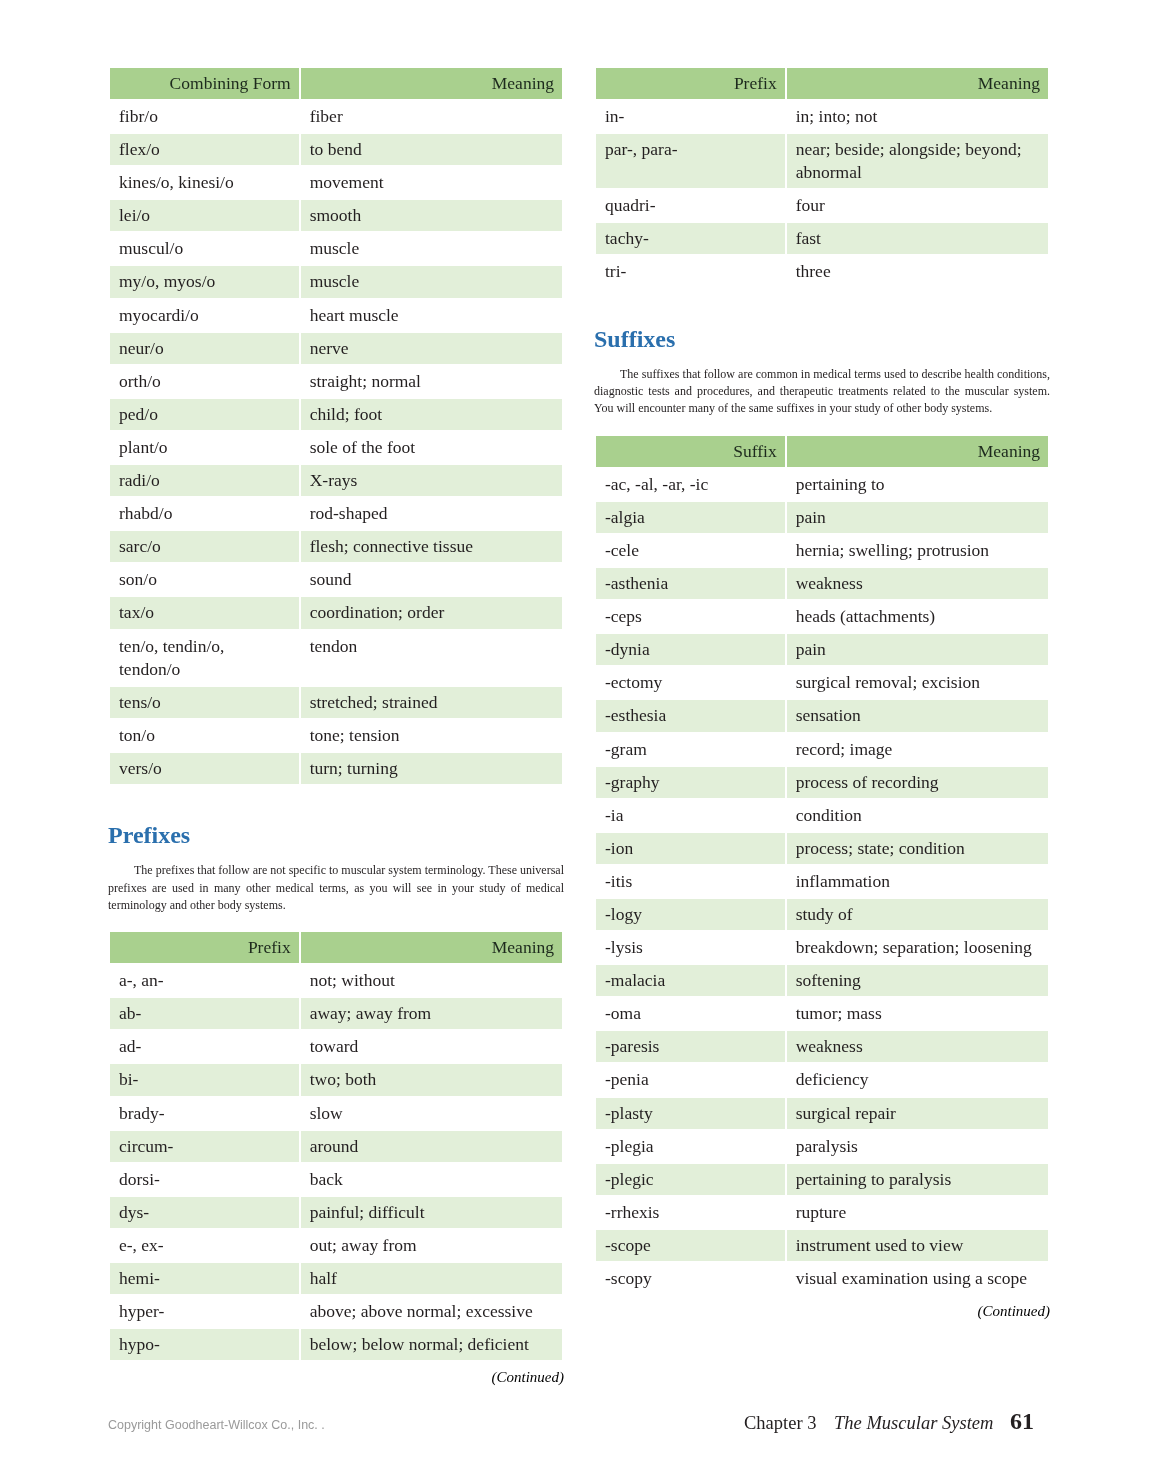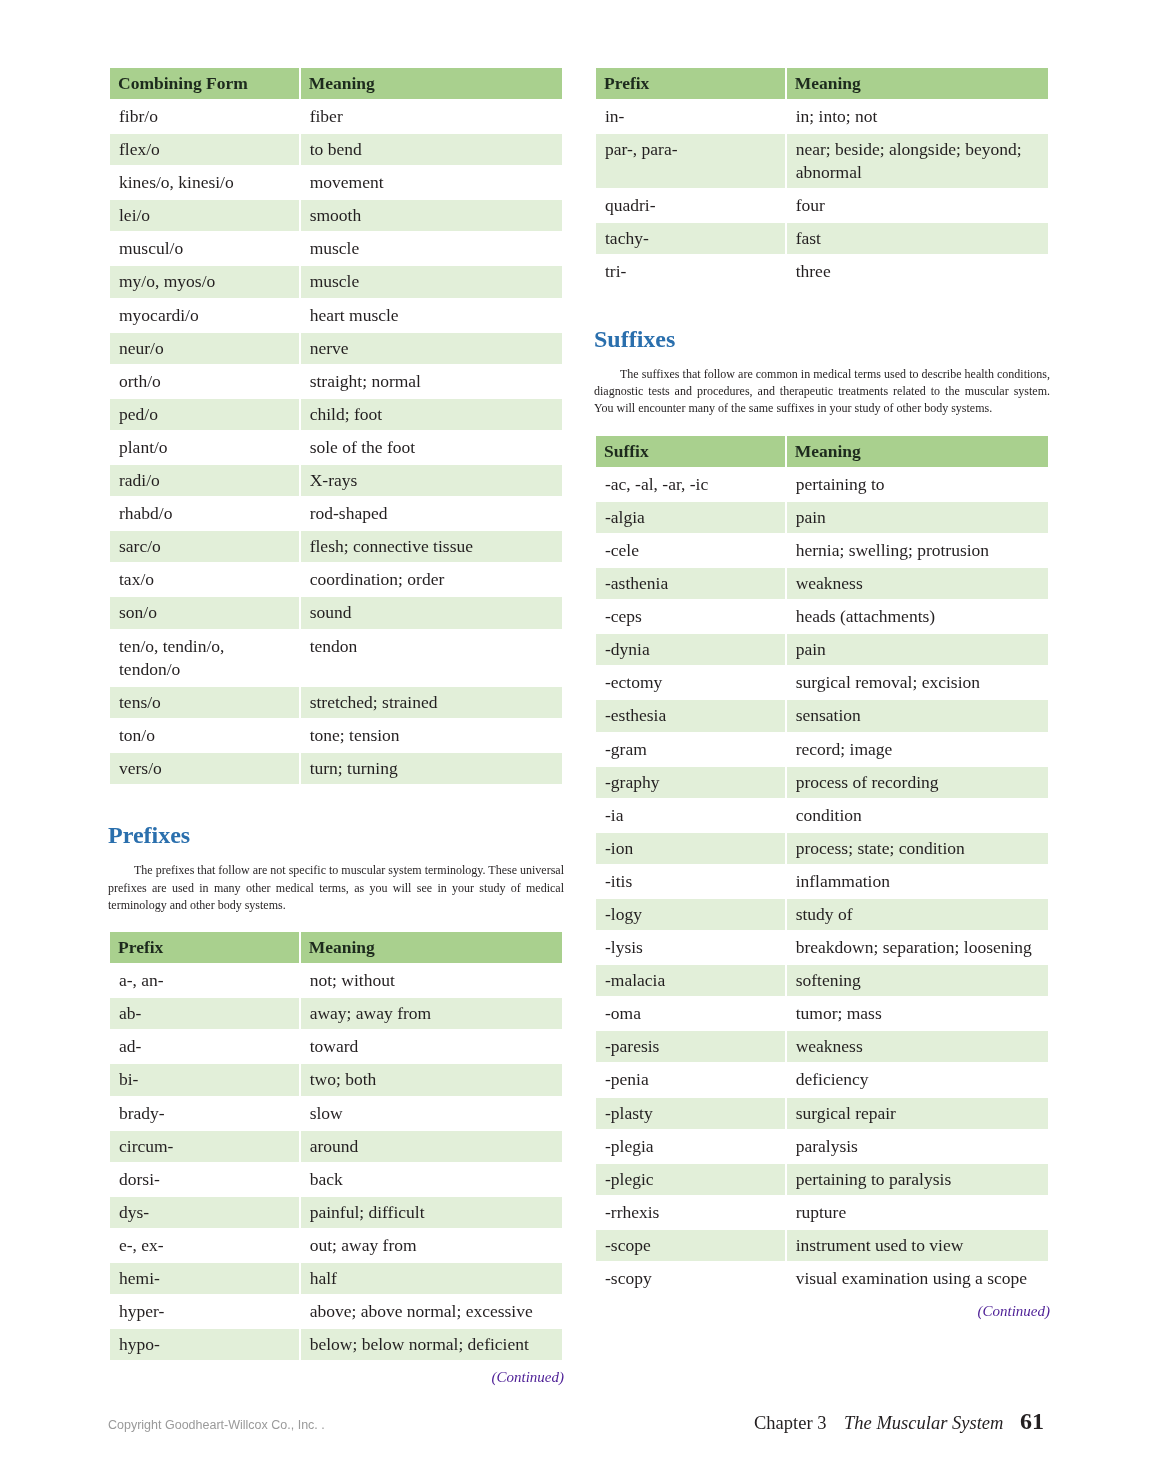--- a/index.html
+++ b/index.html
@@ -12,22 +12,22 @@
   .columns { display:flex; gap:30px; }
   .col { width:456px; flex:0 0 456px; }
 
   table.gtable {
     width:100%; border-collapse:collapse;
     border:2px solid #8fbd75;
     margin:0;
   }
   table.gtable th {
     background:#a9d08e;
-    font-weight:bold; font-size:17.5px; color:#1d2a1d;
-    text-align:left; padding:5px 8px;
+    font-weight:normal; font-size:17.5px; color:#1d2a1d;
+    text-align:right; padding:5px 8px;
     border:2px solid #ffffff;
   }
   table.gtable td {
     font-size:17.5px; line-height:1.32;
     padding:4px 9px; vertical-align:top;
     border:2px solid #ffffff;
   }
   table.gtable td:first-child, table.gtable th:first-child { width:42%; }
   table.gtable tbody tr:nth-child(odd)  { background:#ffffff; }
   table.gtable tbody tr:nth-child(even) { background:#e2efd9; }
@@ -35,25 +35,25 @@
   .section-title {
     color:#2a6fad; font-size:24px; font-weight:bold;
     margin:36px 0 14px 0; line-height:1.1;
   }
   .body-text {
     font-size:12px; line-height:1.44; text-align:justify;
     text-indent:26px; margin:0 0 16px 0;
   }
   .continued {
     text-align:right; font-style:italic; font-size:15px;
-    color:#4c1d95; margin-top:7px;
+    color:#000000; margin-top:7px;
   }
 
   .footer {
-    position:absolute; left:108px; right:112px; top:1408px;
+    position:absolute; left:108px; right:122px; top:1408px;
     display:flex; justify-content:space-between; align-items:baseline;
   }
   .copyright {
     font-family:"Liberation Sans", sans-serif;
     font-size:12.5px; color:#9a9a9a;
   }
   .chapterline { font-size:18.5px; color:#231f20; }
   .chapterline .chapter { font-style:normal;text-align:center; }
   .chapterline .book { font-style:italic; margin-left:13px; }
   .chapterline .pagenum { font-weight:bold; margin-left:12px; font-size:24px; }
@@ -124,26 +124,26 @@
             </tr>
             <tr>
               <td>rhabd/o</td>
               <td>rod-shaped</td>
             </tr>
             <tr>
               <td>sarc/o</td>
               <td>flesh; connective tissue</td>
             </tr>
             <tr>
+              <td>son/o</td>
+              <td>sound</td>
+            </tr>
+            <tr>
               <td>tax/o</td>
               <td>coordination; order</td>
-            </tr>
-            <tr>
-              <td>son/o</td>
-              <td>sound</td>
             </tr>
             <tr>
               <td>ten/o, tendin/o, tendon/o</td>
               <td>tendon</td>
             </tr>
             <tr>
               <td>tens/o</td>
               <td>stretched; strained</td>
             </tr>
             <tr>

